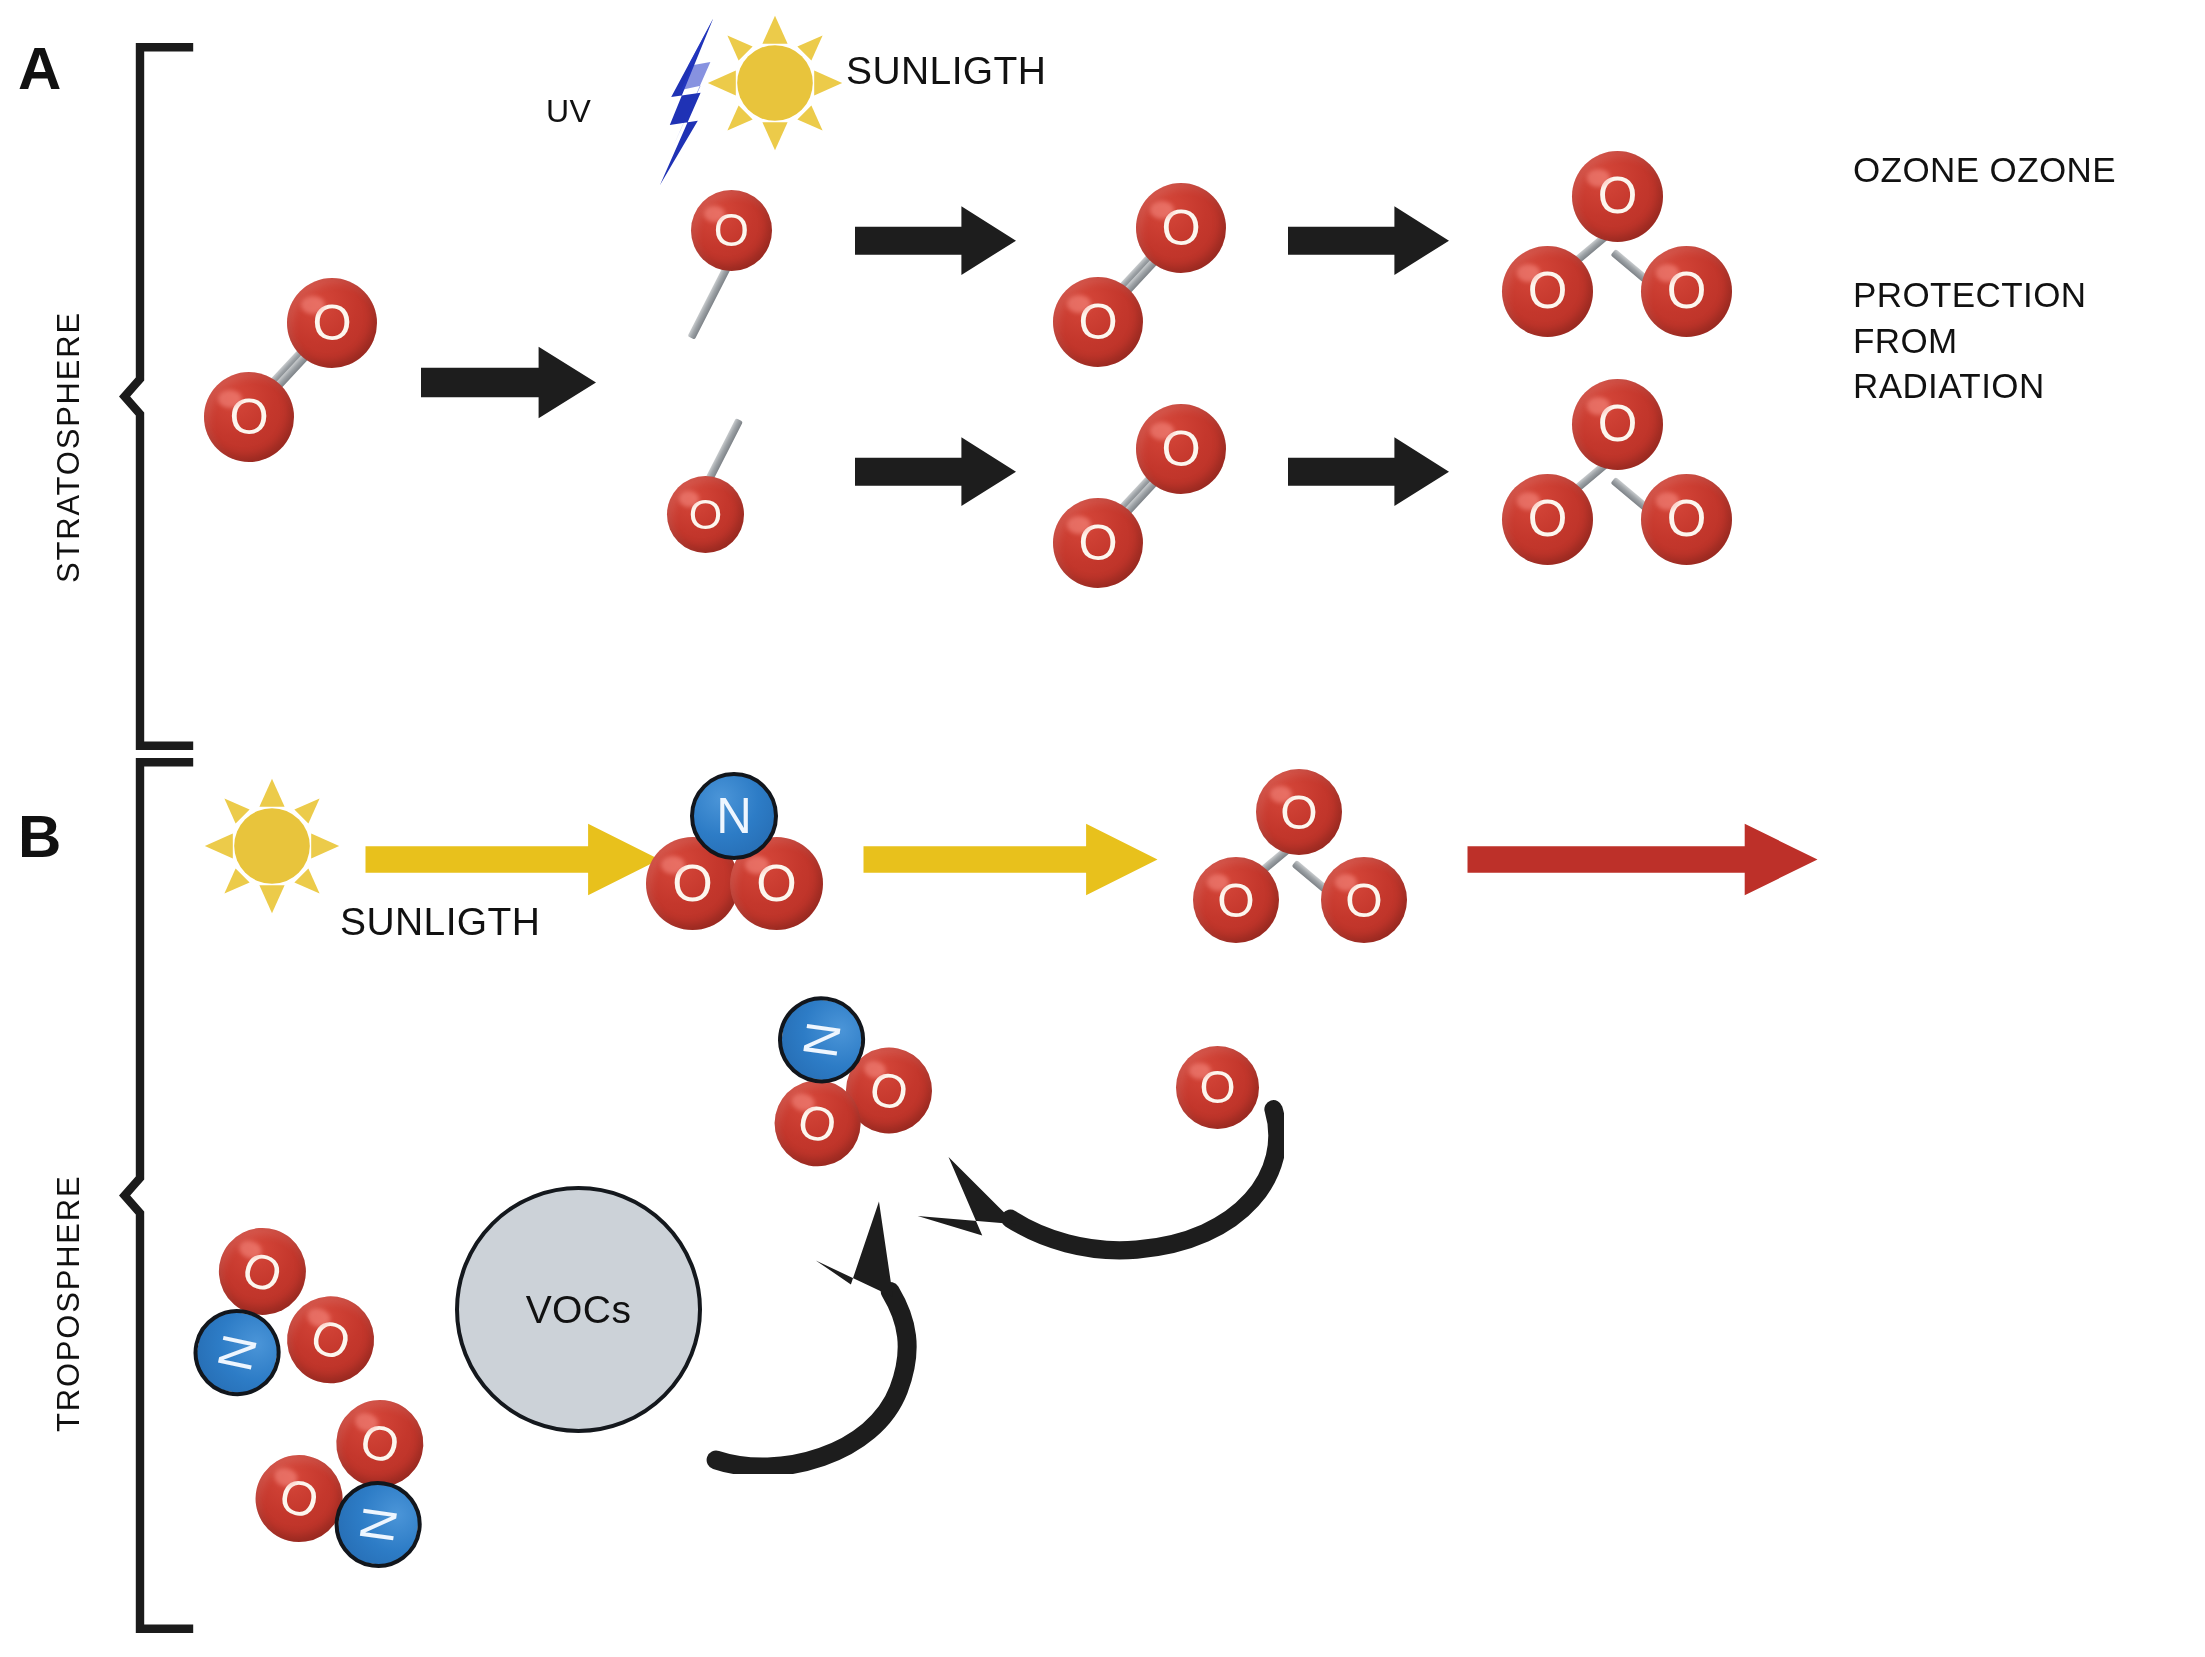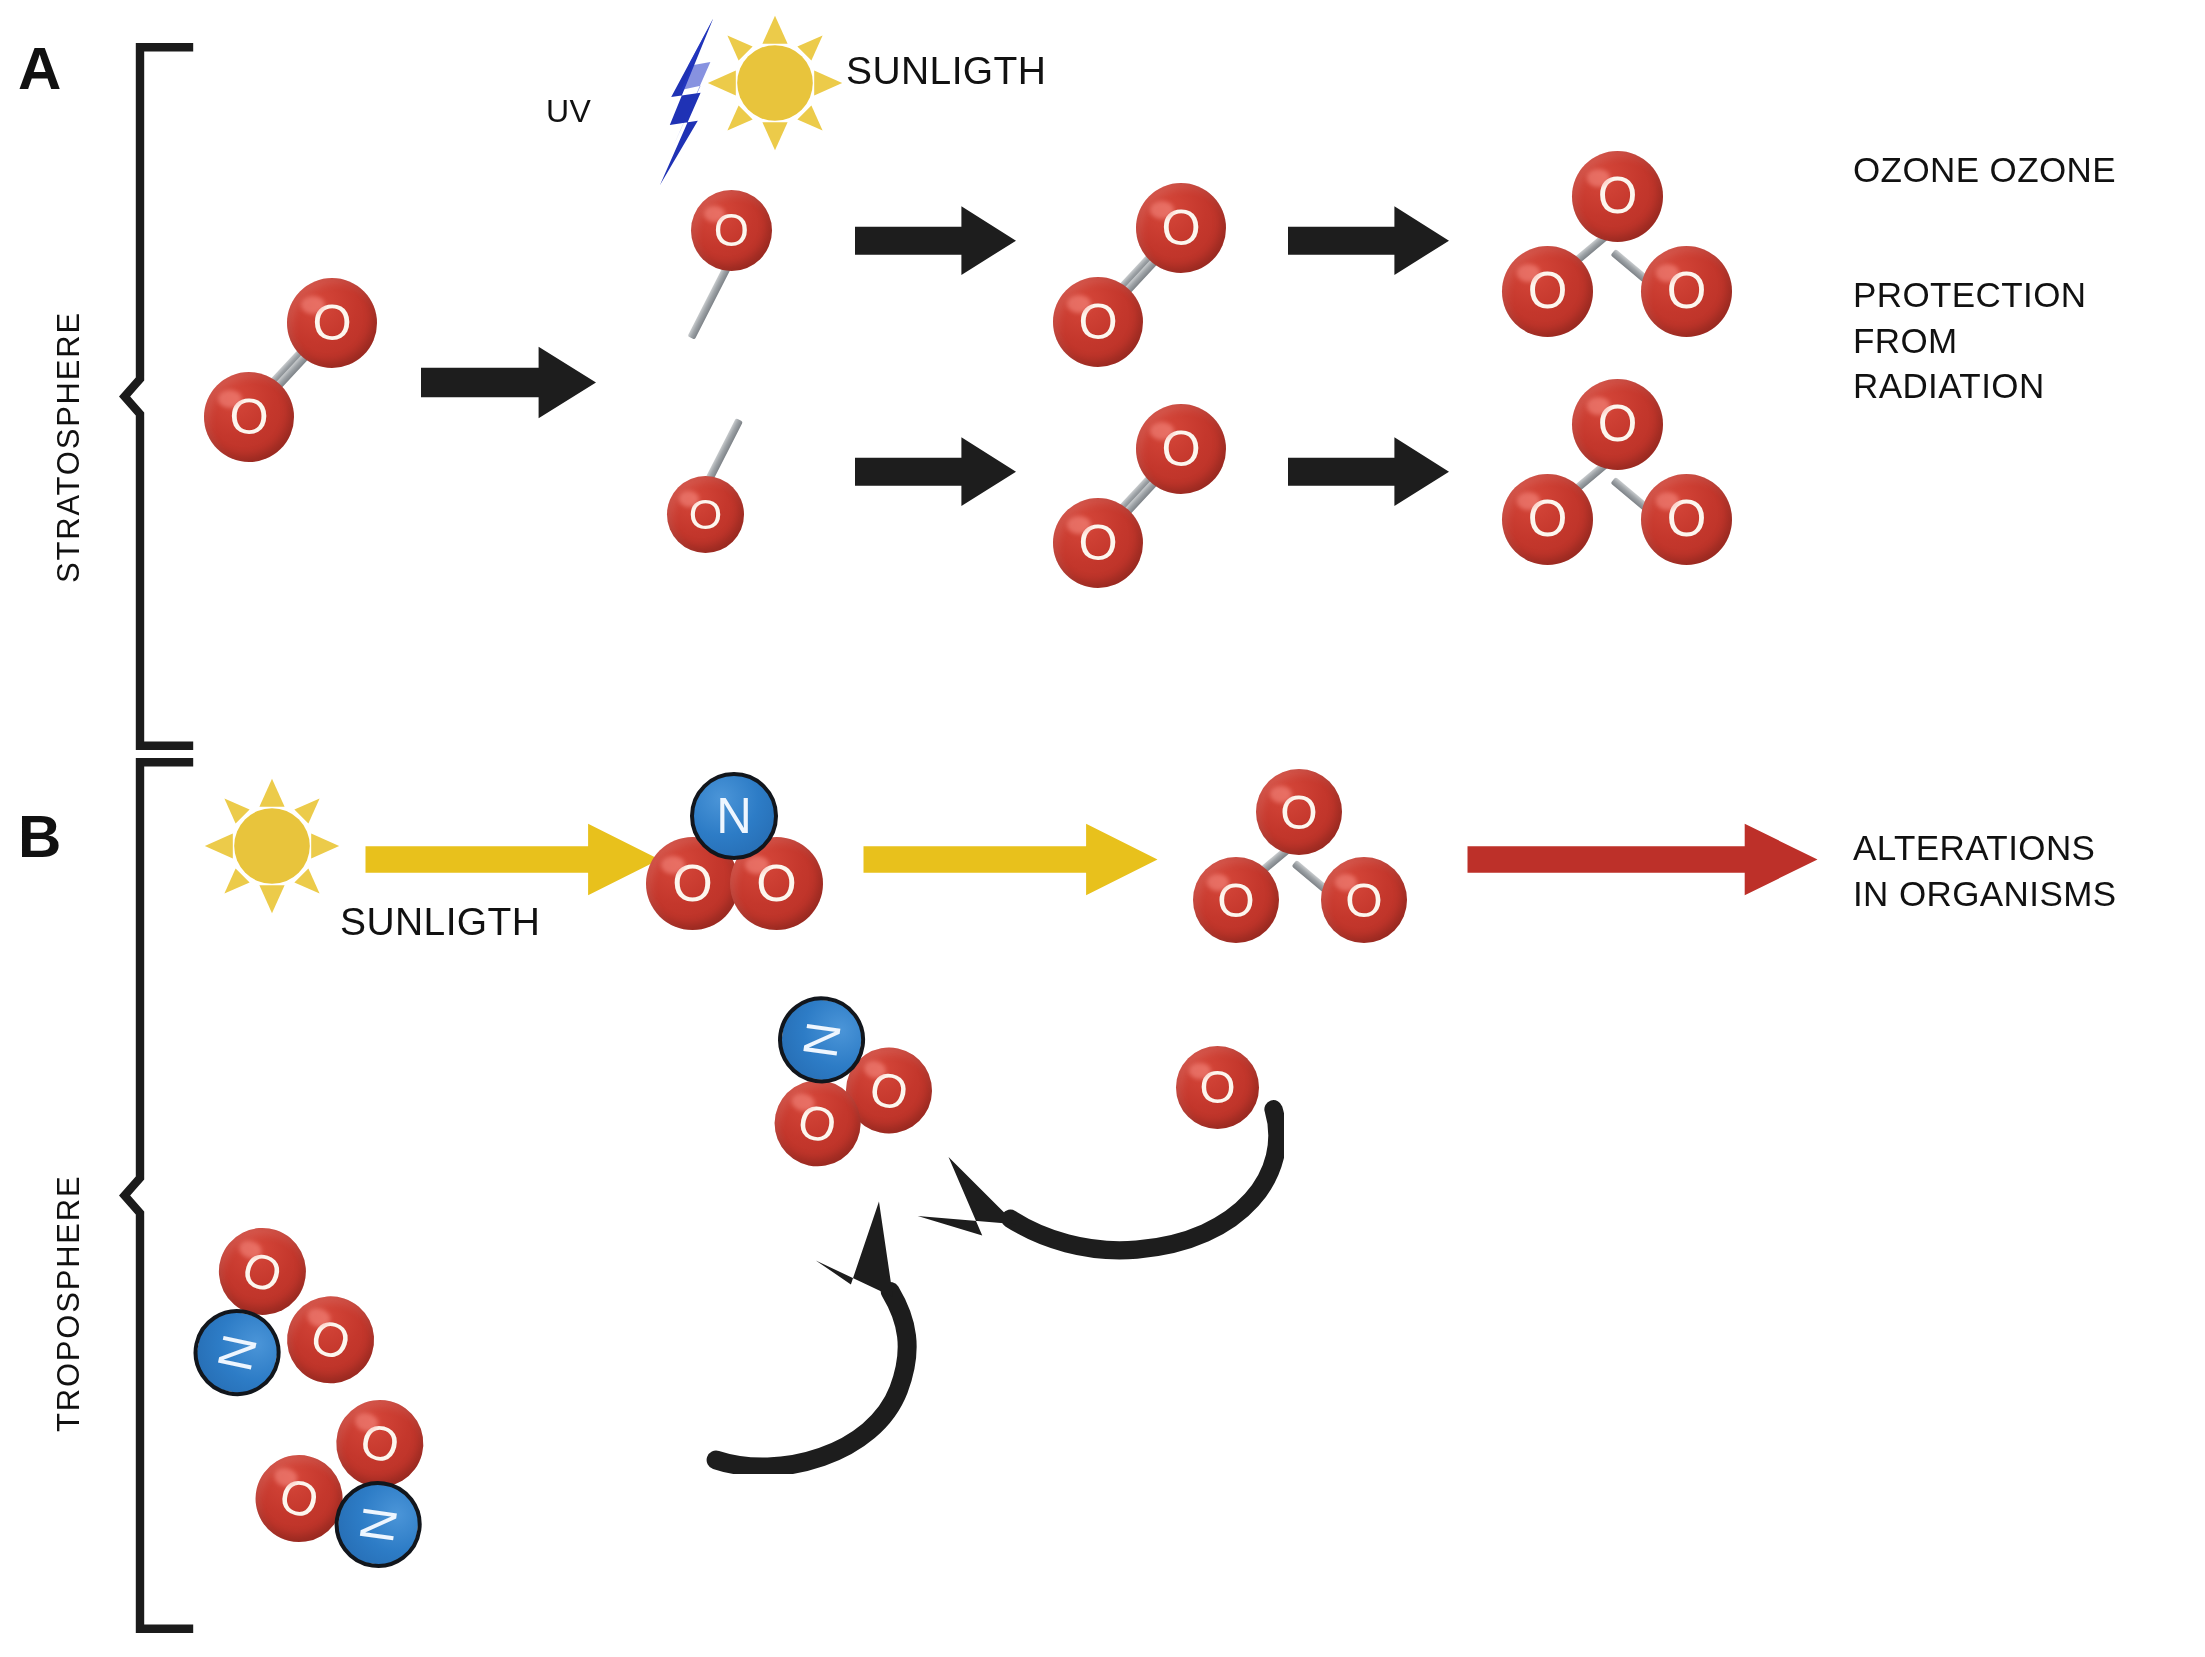--- a/index.html
+++ b/index.html
@@ -267,22 +267,20 @@
     </div>
     <div class="atom o" style="left:128px;top:88px;width:86px;height:86px;font-size:86px;">
       <span class="glyph">O</span>
     </div>
   </div>
 
   <svg class="arrow-svg" style="left:1467px;top:821px;width:351px;height:77px;" viewBox="0 0 500 110">
     <path d="M0 36 L396 36 L396 4 L500 55 L396 106 L396 74 L0 74 Z" fill="#bd3029"></path>
   </svg>
 
-  <div class="abs txt" style="left:1853px;top:825px;">ALTERATIONS
-IN ORGANISMS</div>
 
   <div class="abs" style="left:762px;top:1004px;width:182px;height:175px;transform:rotate(12deg);">
     <div class="atom o" style="left:83px;top:36px;width:86px;height:86px;font-size:86px;">
       <span class="glyph">O</span>
     </div>
     <div class="atom o" style="left:19.7px;top:83px;width:86px;height:86px;font-size:86px;">
       <span class="glyph">O</span>
     </div>
     <div class="atom n" style="left:5.6px;top:0px;width:87px;height:87px;font-size:87px;transform:rotate(86deg);">
       <span class="glyph">N</span>
@@ -296,20 +294,23 @@
   <svg class="abs" style="left:891px;top:1095px;width:393px;height:232px;" viewBox="0 0 560 330">
     <path d="M545 20 C 572 110, 500 208, 350 220 C 280 226, 215 205, 170 176" fill="none" stroke="#1d1d1d" stroke-width="26" stroke-linecap="round"></path>
     <path d="M178 184 L82 88 L130 200 L38 172 Z" fill="#1d1d1d"></path>
   </svg>
 
   <svg class="abs" style="left:688px;top:1179px;width:337px;height:295px;" viewBox="0 0 480 420">
     <path d="M40 400 C 130 430, 265 392, 300 300 C 322 242, 312 200, 288 160" fill="none" stroke="#1d1d1d" stroke-width="27" stroke-linecap="round"></path>
     <path d="M292 168 L272 32 L232 150 L182 116 Z" fill="#1d1d1d"></path>
   </svg>
 
+  <div class="vocs" style="left:455px;top:1186px;width:239px;height:239px;">
+    <span>VOCs</span>
+  </div>
 
   <div class="abs" style="left:204px;top:1235px;width:197px;height:182px;transform:rotate(18deg);">
     <div class="atom o" style="left:0px;top:8.4px;width:87px;height:87px;font-size:87px;">
       <span class="glyph">O</span>
     </div>
     <div class="atom o" style="left:86px;top:52px;width:87px;height:87px;font-size:87px;">
       <span class="glyph">O</span>
     </div>
     <div class="atom n" style="left:1.4px;top:93px;width:87px;height:87px;font-size:87px;transform:rotate(84deg);">
       <span class="glyph">N</span>

